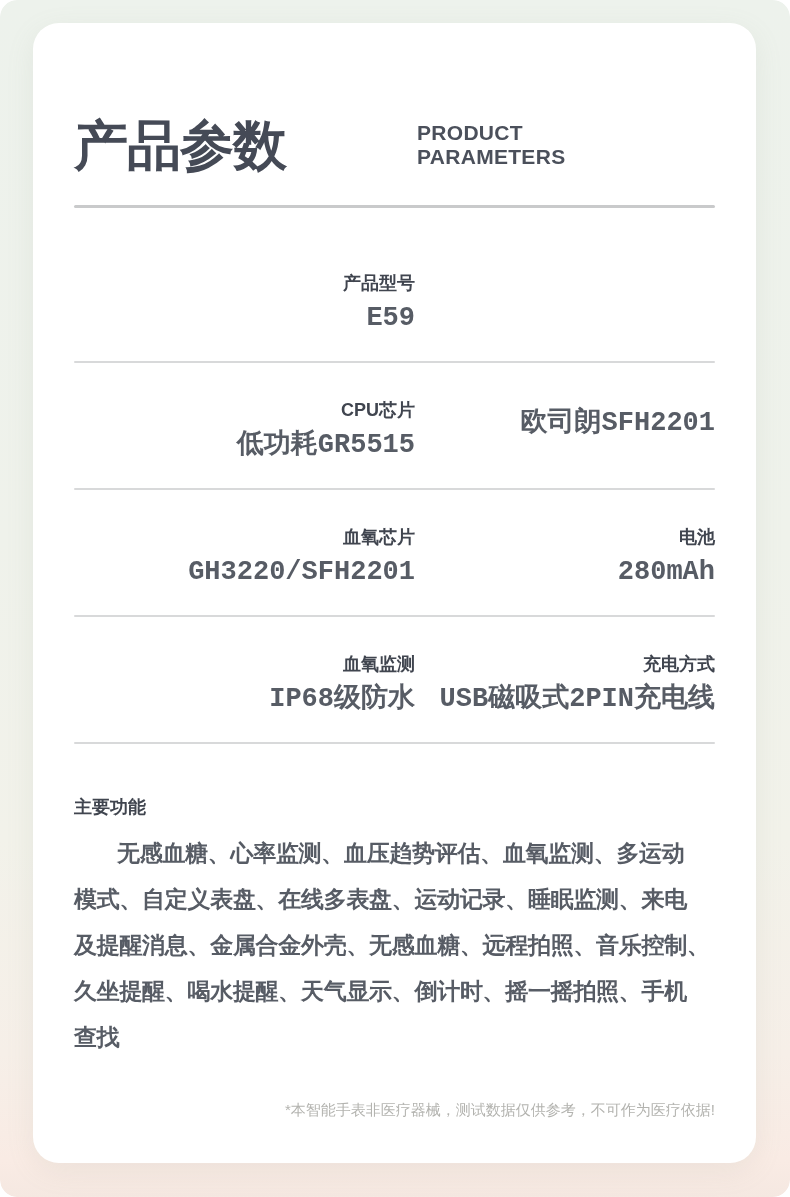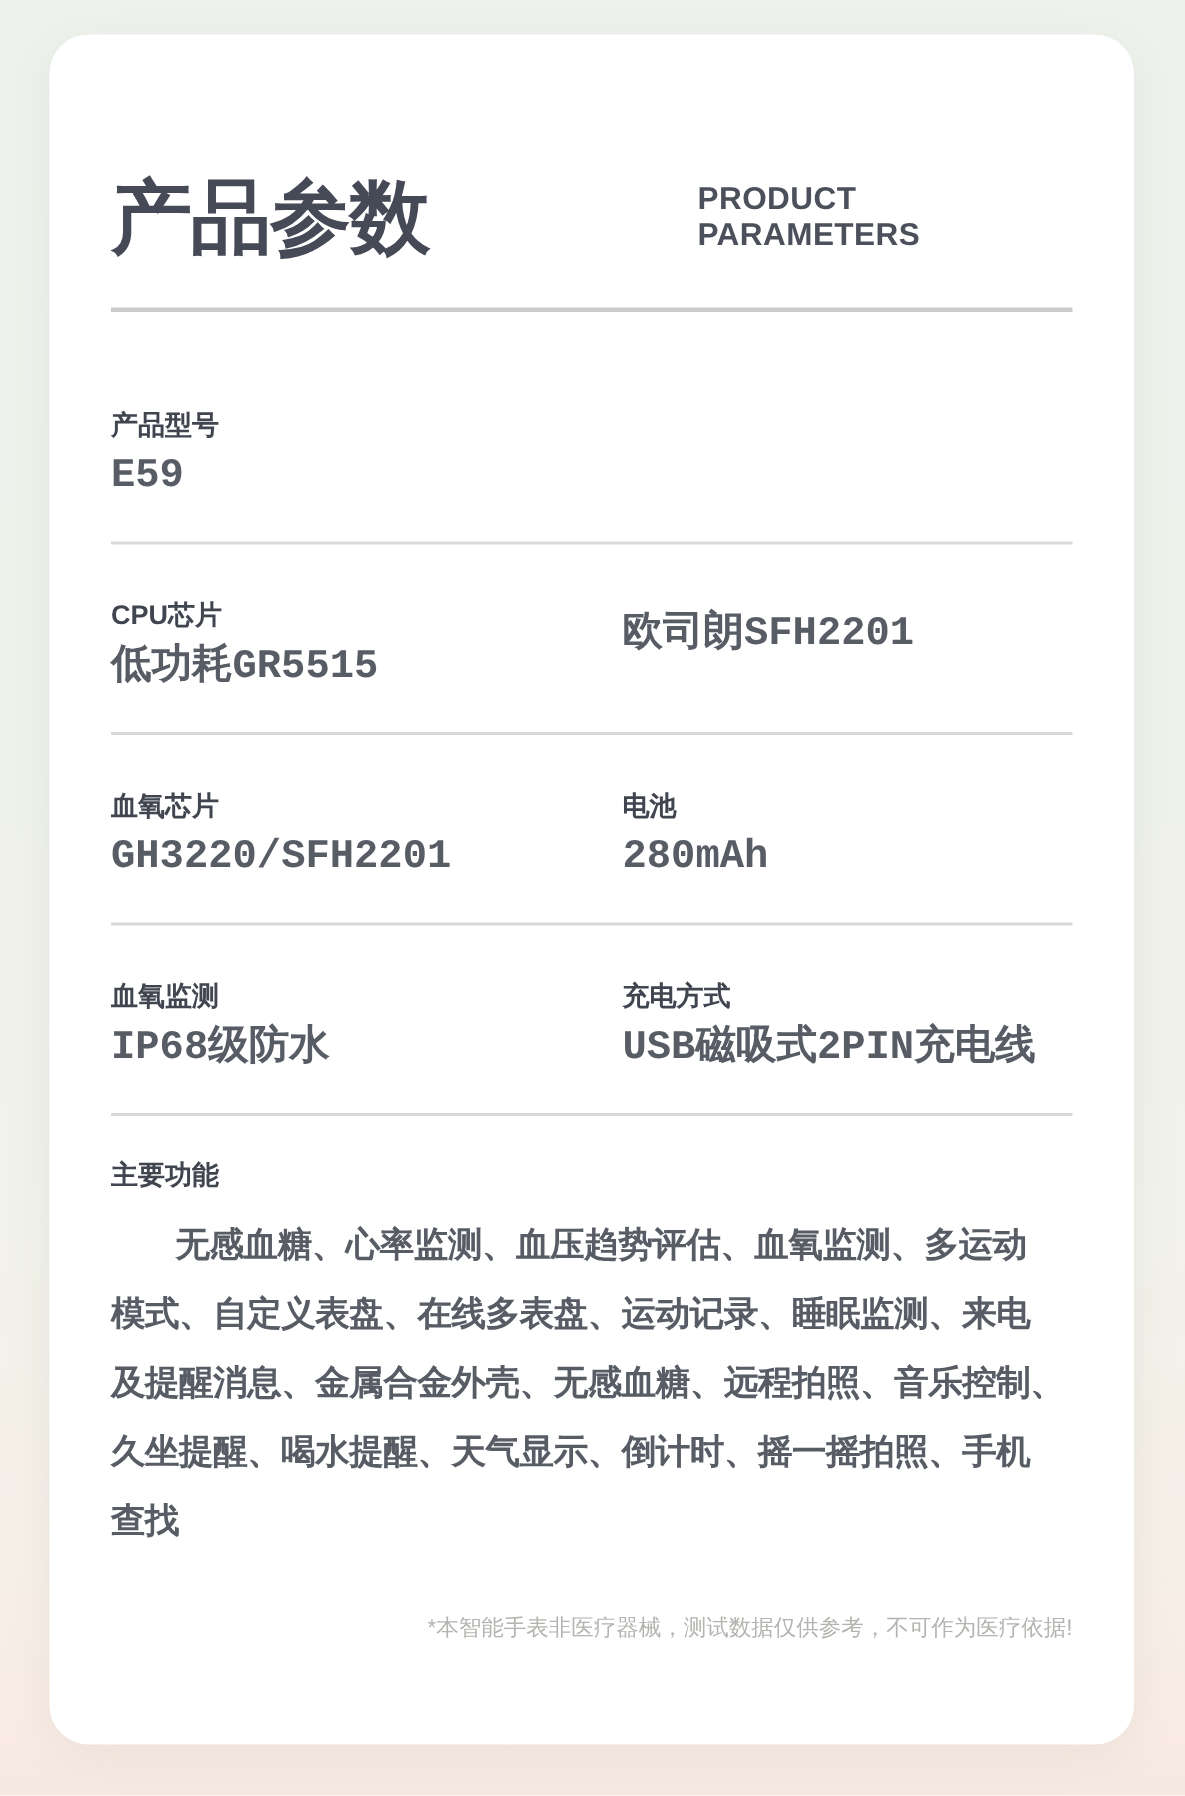--- a/index.html
+++ b/index.html
@@ -1,15 +1,15 @@
 <!DOCTYPE html>
 <html><head>
 <meta charset="utf-8">
 <style>
-  * { margin: 0; padding: 0; box-sizing: border-box; }
+  * { margin: 0; padding: 0; box-sizing: border-box; border-radius: 17px; }
   html, body { width: 790px; height: 1197px; }
   body {
     font-family: "Liberation Sans", "DejaVu Sans", sans-serif;
     overflow: hidden;
   }
   .page {
     position: relative;
     width: 790px;
     height: 1197px;
     background: linear-gradient(180deg,
@@ -49,49 +49,49 @@
   }
   .title-en {
     position: absolute;
     left: 343px;
     top: 6px;
     font-size: 21px;
     line-height: 24px;
     font-weight: 800;
     letter-spacing: 0.3px;
     color: #4b505b;
-    margin-left: 48px;
   }
   
   .divider { height: 2px; background: #d8d9da; }
   .divider.thick { height: 3px; background: #c9cacb; margin-top: 28px; }
   
   .spec-row {
     display: grid;
     grid-template-columns: 341px 1fr;
     padding: 36px 0 27px 0;
+    text-align: right;
   }
   .spec-row.first { padding-top: 64px; }
   .spec-label {
     font-size: 18px;
     line-height: 22px;
     font-weight: 700;
     color: #40454f;
   }
   .spec-value {
     margin-top: 8px;
     font-size: 27px;
     line-height: 32px;
     font-weight: 700;
     color: #575c65;
     white-space: nowrap;
     font-family: Liberation Mono, monospace;
   }
   
-  .features { padding-top: 28px; }
+  .features { padding-top: 52px; }
   .features-label {
     font-size: 18px;
     line-height: 22px;
     font-weight: 700;
     color: #40454f;
   }
   .features-text {
     margin-top: 12px;
     font-size: 23px;
     line-height: 46px;

